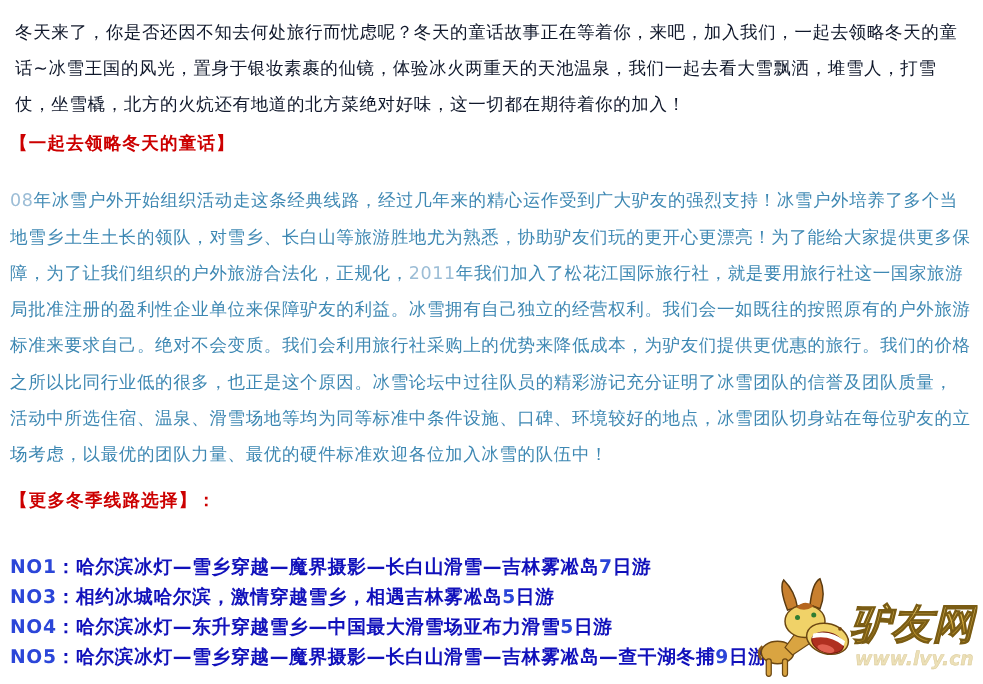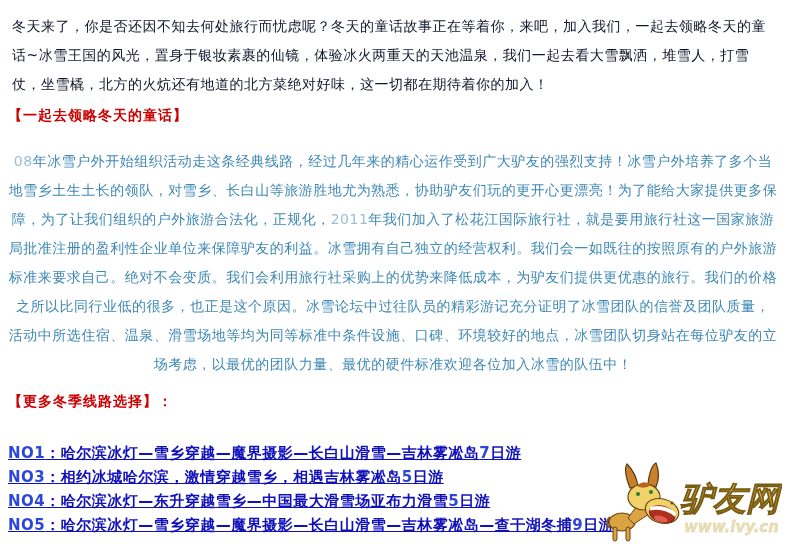--- a/index.html
+++ b/index.html
@@ -25,38 +25,36 @@
     line-height: 20px;
     font-weight: bold;
     letter-spacing: 1px;
   }
   .body-blue {
     margin: 22px 0 0 0;
     color: #3e88b3;
     font-size: 14px;
     line-height: 29px;
     letter-spacing: 0.5px;
-    text-align: center;
   }
   .body-blue .lt { color: #9cbdd6; }
   .heading2 { margin-top: 12px; }
 
   .routes {
     list-style: none;
     margin: 30px 0 0 0;
     padding: 0;
   }
   .routes li {
     color: #1111bb;
     font-weight: bold;
     font-size: 15px;
     line-height: 24px;
     letter-spacing: 0.5px;
     cursor: pointer;
-    text-decoration: underline;
   }
   .routes .lt { color: #2b46d8; }
 
   .site-logo {
     position: absolute;
     right: 4px;
     bottom: 2px;
     width: 178px;
     height: 84px;
   }

